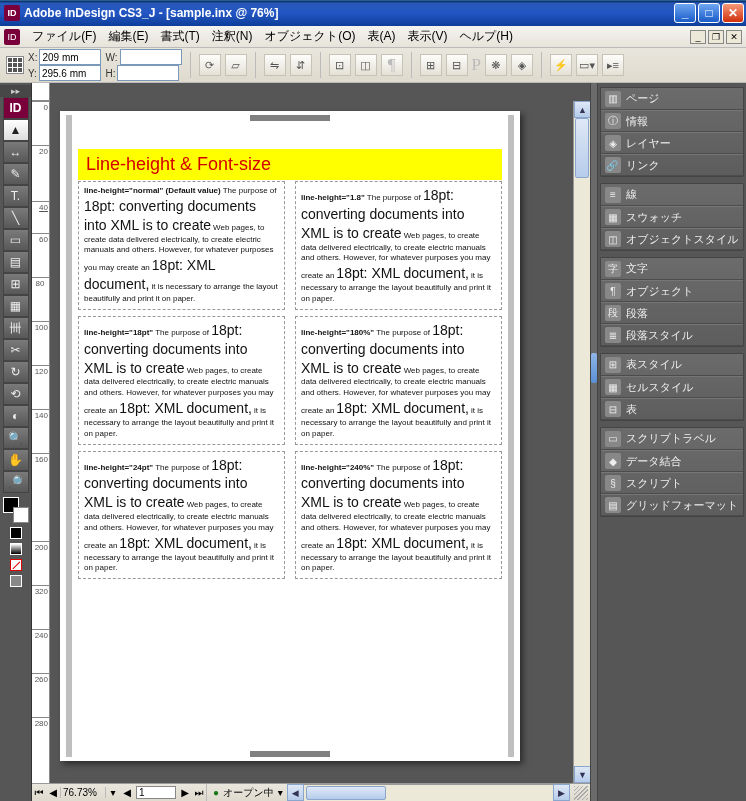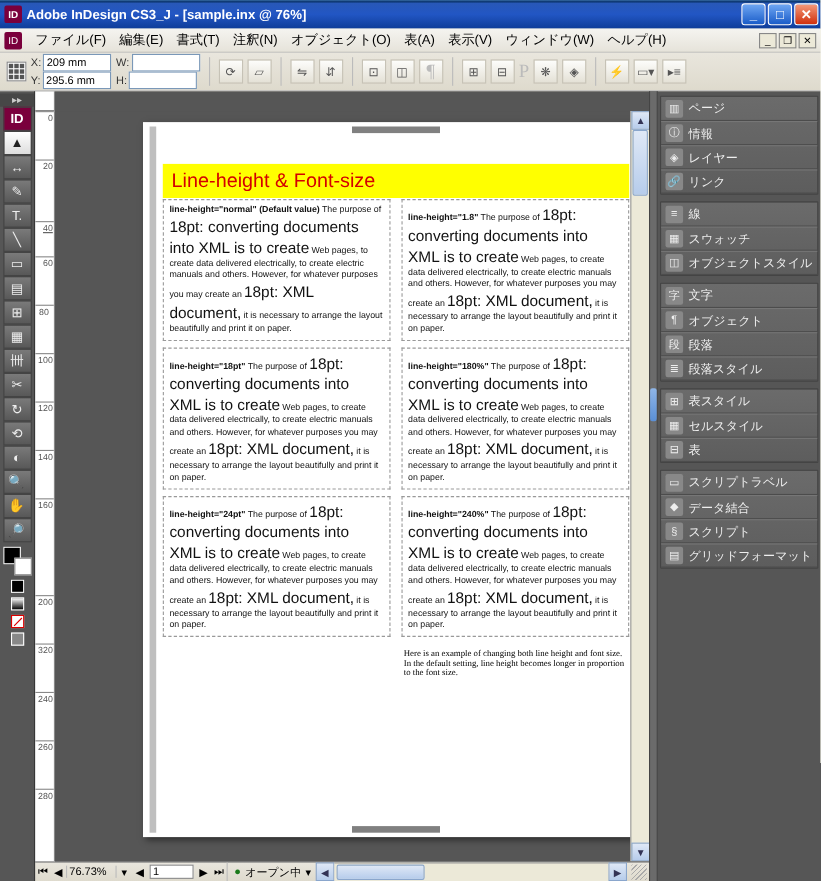--- a/index.html
+++ b/index.html
@@ -44,21 +44,21 @@
 .tool-panel .sq { width: 12px; height: 12px; margin-top: 4px; }
 
 .doc-area { flex: 1; background: #565656; position: relative; display: flex; flex-direction: column; }
 .ruler-h { height: 18px; background: #fff; border-bottom: 1px solid #888; position: relative; margin-left: 18px; font-size: 8px; color: #555; overflow:hidden; }
 .ruler-row { display: flex; }
 .ruler-corner { width: 18px; height: 18px; background: #fff; border-right: 1px solid #888; border-bottom: 1px solid #888; }
 .doc-body { flex: 1; display: flex; }
 .ruler-v { width: 18px; background: #fff; border-right: 1px solid #888; font-size: 8px; color: #555; position: relative; overflow:hidden; }
 .ruler-v .tick { position: absolute; left: 0; width: 100%; border-top: 1px solid #888; padding-top: 1px; text-align: right; padding-right: 1px; }
 .canvas-scroll { flex: 1; background: #565656; overflow: hidden; position: relative; }
-.pasteboard { position: absolute; inset: 0; display: flex; align-items: flex-start; justify-content: flex-end; padding: 10px 0 30px 10px; }
+.pasteboard { position: absolute; inset: 0; display: flex; align-items: flex-start; justify-content: flex-start; padding: 10px 0 30px 10px; }
 .page { width: 460px; height: 650px; background: #fff; box-shadow: 3px 3px 6px rgba(0,0,0,.5); position: relative; }
 .margin-col { position: absolute; top: 4px; bottom: 4px; width: 6px; background: #bfbfbf; }
 .margin-col.left { left: 6px; }
 .margin-col.right { right: 6px; }
 .margin-bar { position: absolute; left: 190px; height: 6px; width: 80px; background: #808080; }
 .margin-bar.top { top: 4px; }
 .margin-bar.bottom { bottom: 4px; }
 
 .page .heading { position: absolute; top: 38px; left: 18px; right: 18px; background: #ffff00; color: #d40000; font-size: 18px; font-family: Arial; padding: 5px 8px; font-weight: normal; }
 .page .cols { position: absolute; top: 70px; left: 18px; right: 18px; bottom: 20px; display: flex; gap: 10px; }
@@ -105,21 +105,20 @@
 
 <div class="menubar">
   <span class="app-icon2">ID</span>
   <span class="mitem">ファイル(F)</span>
   <span class="mitem">編集(E)</span>
   <span class="mitem">書式(T)</span>
   <span class="mitem">注釈(N)</span>
   <span class="mitem">オブジェクト(O)</span>
   <span class="mitem">表(A)</span>
   <span class="mitem">表示(V)</span>
-  <span class="mitem">ウィンドウ(W)</span>
   <span class="mitem">ヘルプ(H)</span>
   <span class="spacer"></span>
   <span class="mdibtn">_</span>
   <span class="mdibtn">❐</span>
   <span class="mdibtn">✕</span>
 </div>
 
 <div class="toolbar">
   <div class="refdots">
       <span></span>
@@ -246,21 +245,20 @@
             <div class="cols">
               <div class="col" id="col-left">
                   <div class="textframe"><span class="lh">line-height="normal" (Default value)</span> <span>The purpose of </span><span class="big">18pt: converting documents into XML is to create</span> <span>Web pages, to create data delivered electrically, to create electric manuals and others. However, for whatever purposes you may create an</span> <span class="big">18pt: XML document,</span> <span>it is necessary to arrange the layout beautifully and print it on paper.</span></div>
                   <div class="textframe"><span class="lh">line-height="18pt"</span> <span>The purpose of </span><span class="big">18pt: converting documents into XML is to create</span> <span>Web pages, to create data delivered electrically, to create electric manuals and others. However, for whatever purposes you may create an</span> <span class="big">18pt: XML document,</span> <span>it is necessary to arrange the layout beautifully and print it on paper.</span></div>
                   <div class="textframe"><span class="lh">line-height="24pt"</span> <span>The purpose of </span><span class="big">18pt: converting documents into XML is to create</span> <span>Web pages, to create data delivered electrically, to create electric manuals and others. However, for whatever purposes you may create an</span> <span class="big">18pt: XML document,</span> <span>it is necessary to arrange the layout beautifully and print it on paper.</span></div>
                 </div>
               <div class="col" id="col-right">
                   <div class="textframe"><span class="lh">line-height="1.8"</span> <span>The purpose of </span><span class="big">18pt: converting documents into XML is to create</span> <span>Web pages, to create data delivered electrically, to create electric manuals and others. However, for whatever purposes you may create an</span> <span class="big">18pt: XML document,</span> <span>it is necessary to arrange the layout beautifully and print it on paper.</span></div>
                   <div class="textframe"><span class="lh">line-height="180%"</span> <span>The purpose of </span><span class="big">18pt: converting documents into XML is to create</span> <span>Web pages, to create data delivered electrically, to create electric manuals and others. However, for whatever purposes you may create an</span> <span class="big">18pt: XML document,</span> <span>it is necessary to arrange the layout beautifully and print it on paper.</span></div>
                   <div class="textframe"><span class="lh">line-height="240%"</span> <span>The purpose of </span><span class="big">18pt: converting documents into XML is to create</span> <span>Web pages, to create data delivered electrically, to create electric manuals and others. However, for whatever purposes you may create an</span> <span class="big">18pt: XML document,</span> <span>it is necessary to arrange the layout beautifully and print it on paper.</span></div>
-                  <div class="note">Here is an example of changing both line height and font size. In the default setting, line height becomes longer in proportion to the font size.</div>
                 </div>
             </div>
           </div>
         </div>
         <div class="vscroll">
           <div class="arrow">▲</div>
           <div class="thumb"></div>
           <div class="arrow down">▼</div>
         </div>
       </div>

